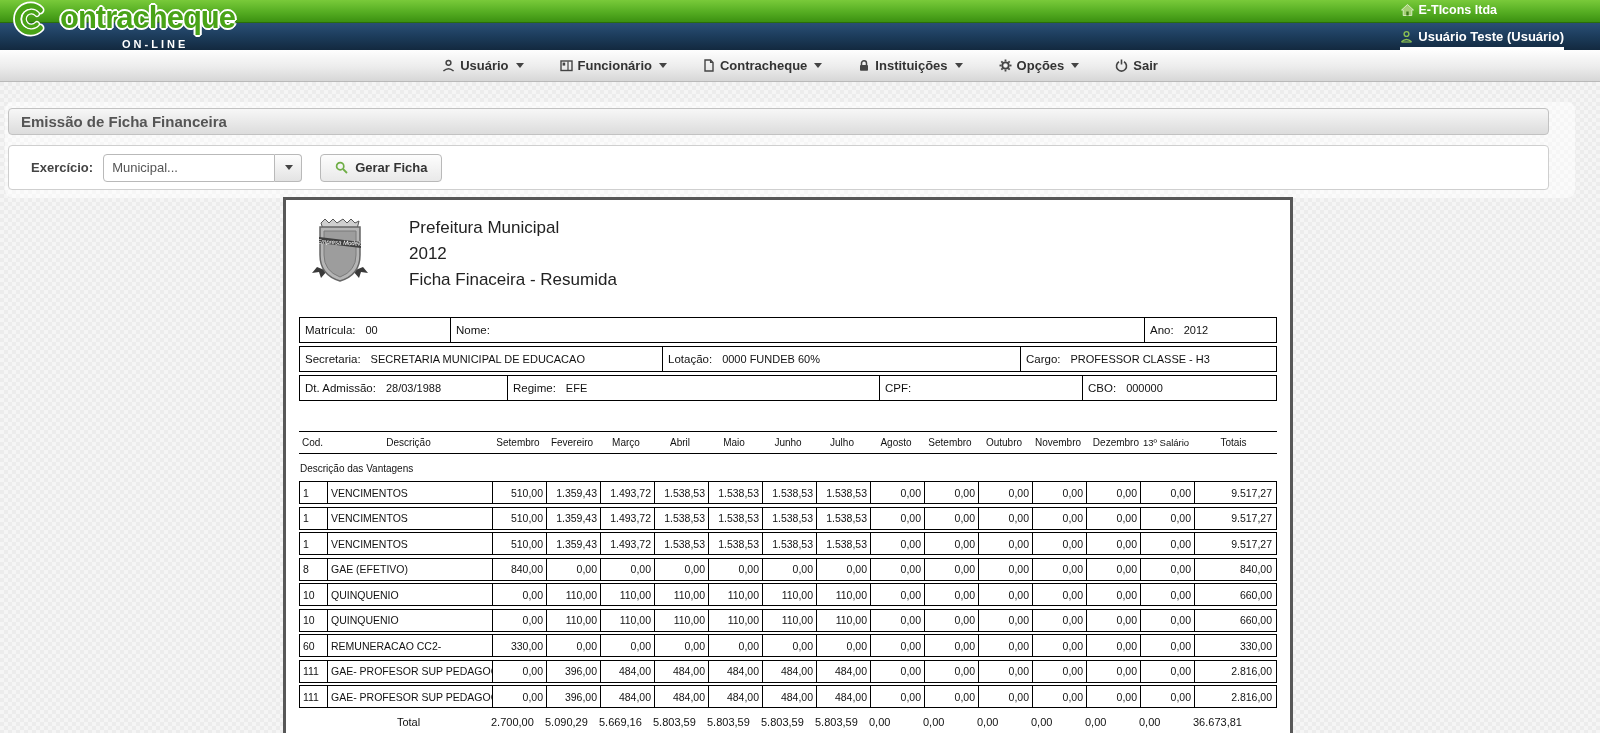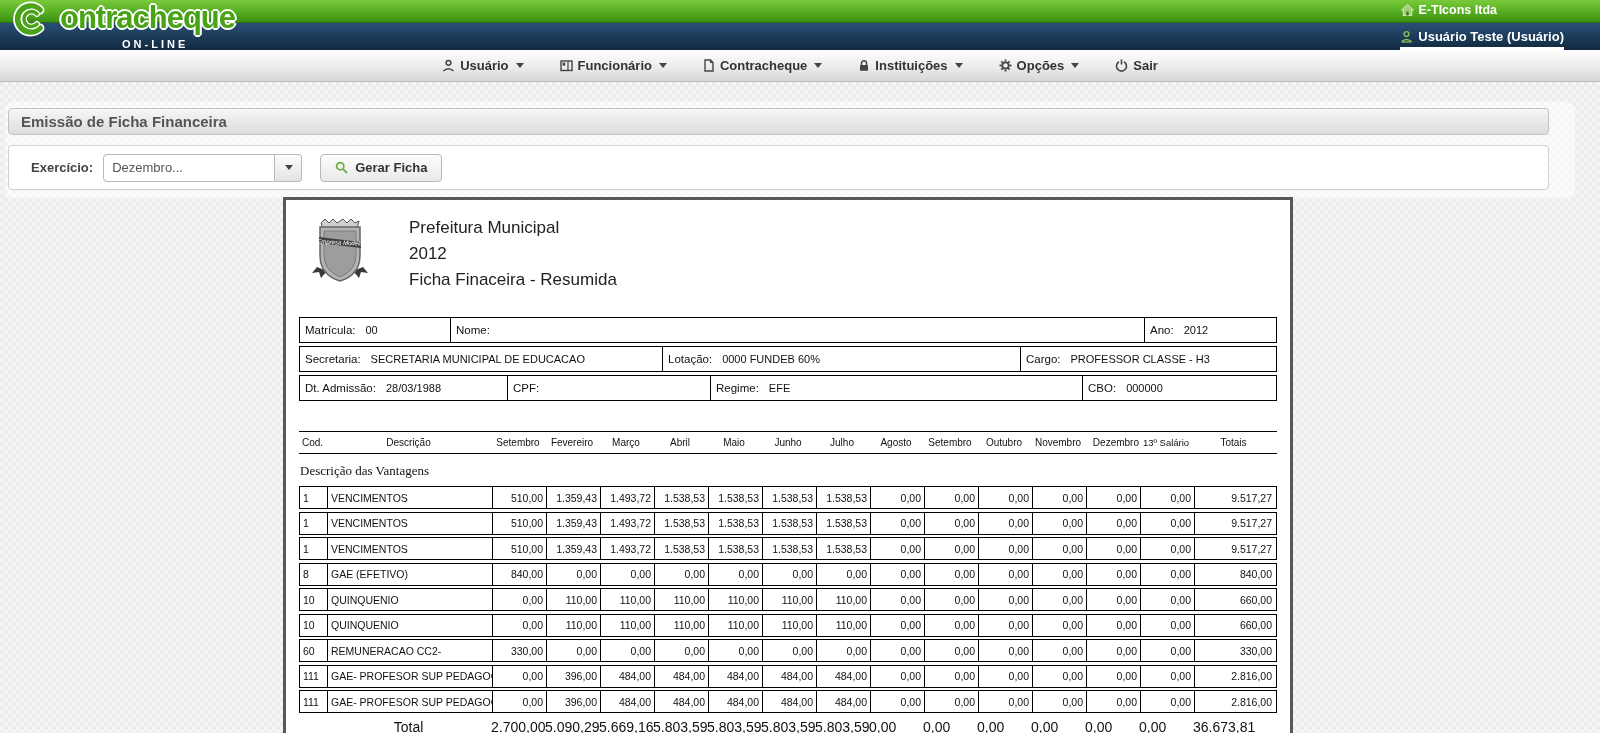--- a/index.html
+++ b/index.html
@@ -77,29 +77,29 @@
   .info-cell { display:flex; align-items:center; height:100%; padding-left:5px; border-left:1px solid #000; overflow:hidden; }
   .info-cell:first-child { border-left:none; }
   .info-label { font-size:11.5px; color:#111; white-space:nowrap; }
   .info-value { font-size:11px; color:#111; margin-left:10px; white-space:nowrap; }
 
   .amounts-header { display:flex; align-items:center; margin-top:30px; height:23px;
     border-top:1px solid #000; border-bottom:1px solid #000; font-size:10px; color:#111; }
   .hc { text-align:center; white-space:nowrap; }
   .hc.left { text-align:left; padding-left:3px; }
 
-  .section-label { font-size:13px; color:#111; margin:9px 0 7px 1px;font-family:Liberation Serif, serif; }
+  .section-label { font-size:10px; color:#111; margin:9px 0 7px 1px; }
 
   .frow { display:flex; border:1px solid #000; height:23px; margin-bottom:2.5px; align-items:stretch; }
   .fc { display:flex; align-items:center; border-left:1px solid #000; font-size:10.5px; color:#111; white-space:nowrap; overflow:hidden; }
   .fc:first-child { border-left:none; }
   .fc.num { justify-content:flex-end; padding-right:3px; }
   .fc.txt { padding-left:3px; }
 
-  .total-row { display:flex; align-items:center; height:22px; margin-top:1px; font-size:14px; color:#111; }
+  .total-row { display:flex; align-items:center; height:22px; margin-top:1px; font-size:11px; color:#111; }
   .tc { padding-right:3px; white-space:nowrap; }
   .tc.label { text-align:center; padding-right:0; }
 
   .icon { display:inline-flex; align-items:center; justify-content:center; }
 </style>
 </head>
 <body>
 
 <div class="bar-green"></div>
 <div class="bar-navy"></div>
@@ -216,21 +216,21 @@
 <div class="content">
   <div class="wrapper"></div>
 
   <div class="title-bar">
     <span>Emissão de Ficha Financeira</span>
   </div>
 
   <div class="filter-panel">
     <span class="filter-label">Exercício:</span>
     <div class="select-box">
-      <div class="select-value">Dezembro...</div>
+      <div class="select-value">Municipal...</div>
       <div class="select-arrow">
         <span class="caret"></span>
       </div>
     </div>
     <div class="btn">
       <span class="icon">
         <svg width="13" height="13" viewBox="0 0 13 13">
           <circle cx="5.2" cy="5.2" r="3.6" fill="none" stroke="#6fae46" stroke-width="1.7"></circle>
           <line x1="8" y1="8" x2="12" y2="12" stroke="#6fae46" stroke-width="1.8"></line>
         </svg>
@@ -288,27 +288,27 @@
           <div class="info-cell" style="width: 255px;">
             <span class="info-label">Cargo:</span>
             <span class="info-value">PROFESSOR  CLASSE  - H3</span>
           </div>
         </div>
         <div class="info-row">
           <div class="info-cell" style="width: 207px;">
             <span class="info-label">Dt. Admissão:</span>
             <span class="info-value">28/03/1988</span>
           </div>
+          <div class="info-cell" style="width: 372px;">
+            <span class="info-label">Regime:</span>
+            <span class="info-value">EFE</span>
+          </div>
           <div class="info-cell" style="width: 203px;">
             <span class="info-label">CPF:</span>
             <span class="info-value"></span>
-          </div>
-          <div class="info-cell" style="width: 372px;">
-            <span class="info-label">Regime:</span>
-            <span class="info-value">EFE</span>
           </div>
           <div class="info-cell" style="width: 193px;">
             <span class="info-label">CBO:</span>
             <span class="info-value">000000</span>
           </div>
         </div>
       </div>
 
     <div class="amounts-header">
         <div class="hc left" style="width: 27px;">Cod.</div>

